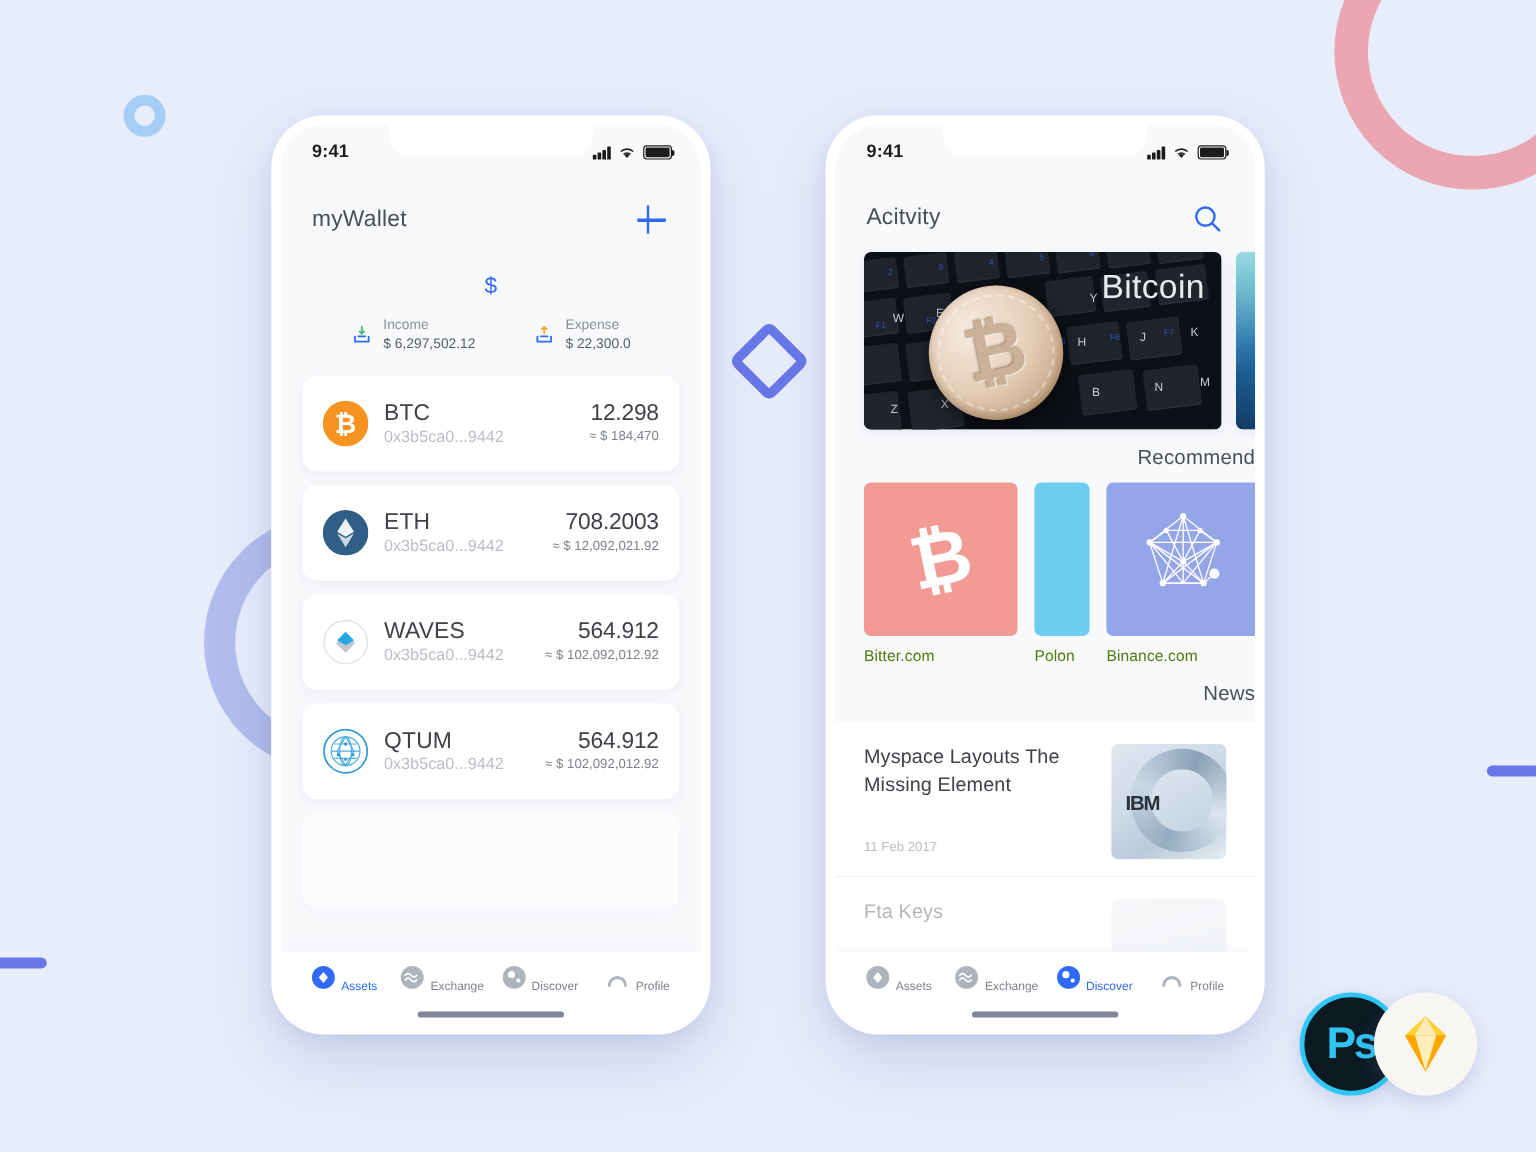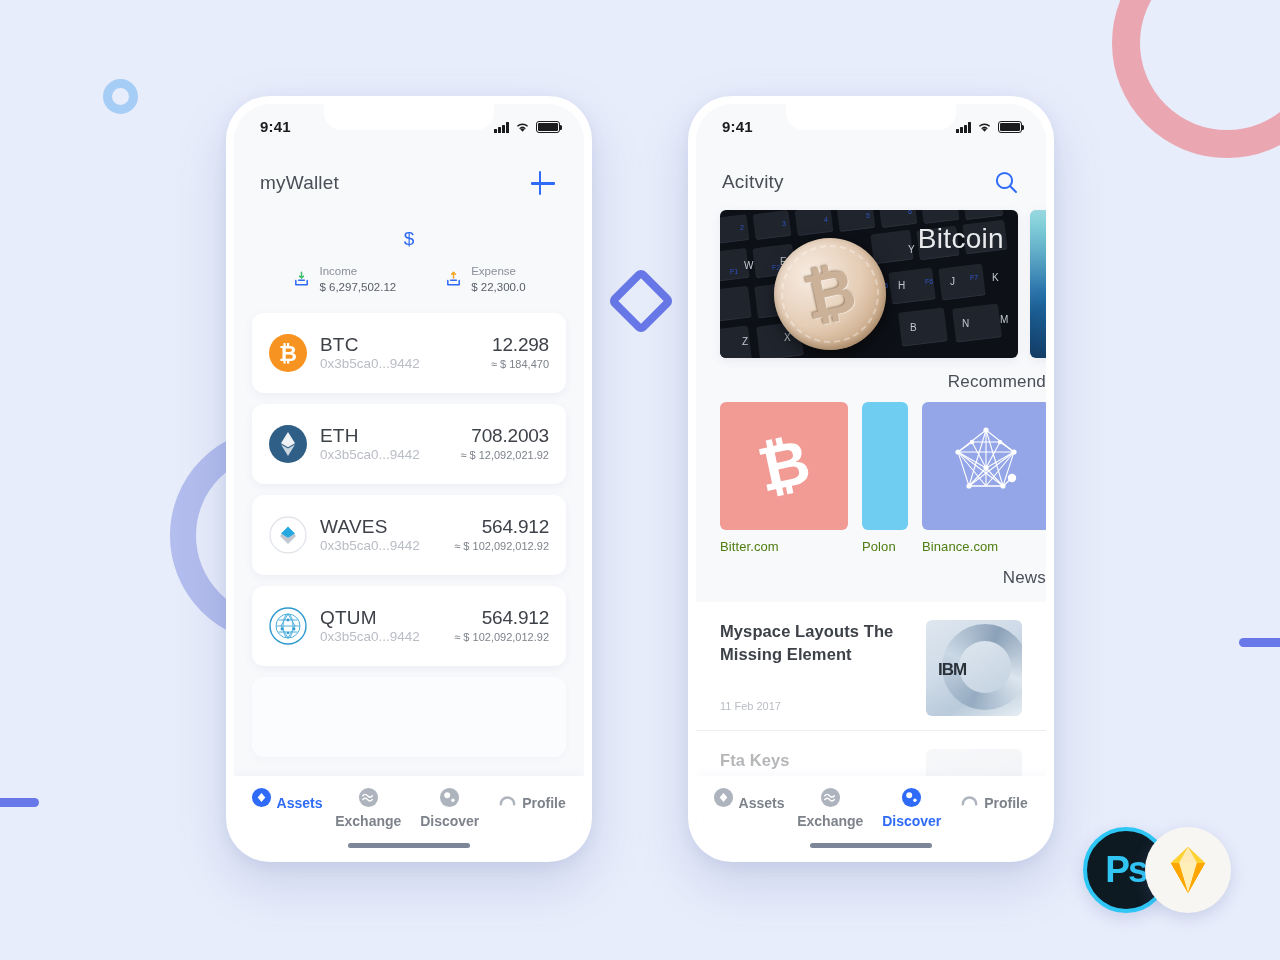--- a/index.html
+++ b/index.html
@@ -139,21 +139,21 @@
   .coin-qty { font-size:19px; color:#3d4148; line-height:1.15; letter-spacing:-.2px; }
   .coin-fiat { font-size:11px; color:#7d828b; line-height:1.5; }
 
   
   .tabbar {
     flex:0 0 auto; background:#ffffff; padding:11px 12px 4px 12px;
     display:flex; box-shadow:0 -2px 10px rgba(86,104,170,.05);
   }
   .tab { flex:1 1 0; text-align:center; cursor:pointer; }
   .tab-icon { width:21px; height:21px; margin:0 auto 6px auto; }
-  .tab-label { font-size:14px; color:#7d828b;font-weight:bold; }
+  .tab-label { font-size:10px; color:#7d828b; }
   .tab.active .tab-label { color:#2f6bf6; }
   .home-indicator {
     width:122px; height:5px; background:#7d8699;
     border-radius:3px; margin:9px auto 6px auto;
   }
 
   
   .discover-scroll { flex:1 1 auto; overflow:hidden; }
   .banner-strip {
     display:flex; gap:12px; padding:8px 0 0 24px;
@@ -214,21 +214,21 @@
   .reco-tile.cut { width:46px; }
   .reco-label { font-size:13px; color:#4d7c0f; margin-top:9px; letter-spacing:.1px; }
 
   .news-list { background:#ffffff; margin-top:4px; }
   .news-item {
     display:flex; align-items:flex-start; gap:16px;
     padding:18px 24px 14px 24px;
     border-bottom:1px solid #eceef2; cursor:pointer;
   }
   .news-text { flex:1 1 auto; min-width:0; }
-  .news-title { font-size:16.5px; color:#3d4148; line-height:1.38; letter-spacing:.1px;font-weight:bold; }
+  .news-title { font-size:16.5px; color:#3d4148; line-height:1.38; letter-spacing:.1px; }
   .news-date { font-size:11px; color:#b9bdc5; margin-top:34px; }
   .news-thumb {
     flex:0 0 96px; width:96px; height:96px; border-radius:6px; overflow:hidden;
     position:relative;
   }
   .thumb-ibm {
     position:absolute; inset:0;
     background:linear-gradient(150deg,#dfe7ef 0%,#cfdbe8 40%,#b9cada 70%,#e7eef4 100%);
   }
   .ibm-mark {

